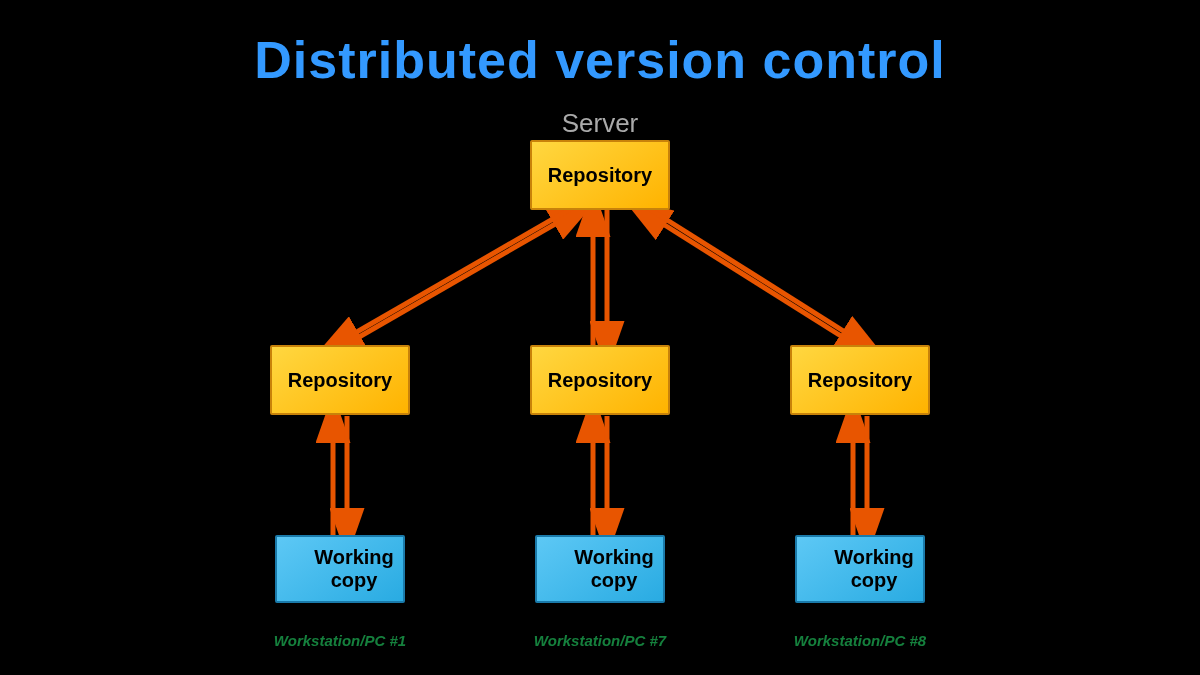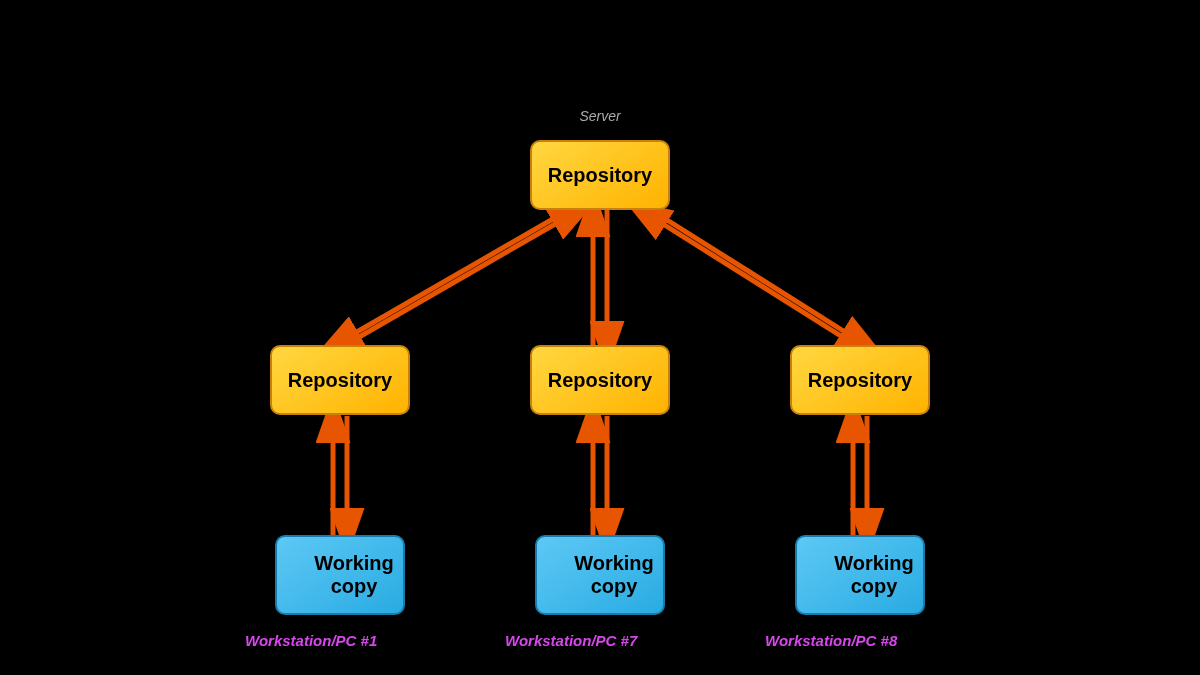--- a/index.html
+++ b/index.html
@@ -26,46 +26,45 @@
       font-weight: bold;
       color: #3399ff;
       letter-spacing: 1px;
     }
     .server-label {
       position: absolute;
       top: 108px;
       left: 0;
       right: 0;
       text-align: center;
-      font-size: 14px;
+      font-size: 26px;
       color: #aaa;
-      font-style: italic;
     }
     
     .box {
       position: absolute;
-      border-radius: 10px;
+      border-radius: 2px;
       display: flex;
       align-items: center;
       justify-content: center;
       text-align: center;
       font-size: 20px;
       font-weight: bold;
       color: #000;
       border: 2px solid #c8820a;
     }
     .box-repo {
       background: linear-gradient(145deg, #ffd740, #ffb300);
       width: 140px;
       height: 70px;
     }
     .box-working {
       background: linear-gradient(145deg, #5dc8f5, #29abe2);
       width: 130px;
-      height: 80px;
+      height: 68px;
       border-color: #1a7aaa;
       padding-left: 28px;
     }
     
     #repo-top {
       left: 530px;
       top: 140px;
     }
     
     #repo-left {
@@ -90,41 +89,43 @@
       top: 535px;
     }
     #wc-right {
       left: 795px;
       top: 535px;
     }
     
     .ws-label {
       position: absolute;
       font-size: 15px;
-      color: #d946ef;
+      color: #15803d;
+      text-align: center;
       font-style: italic;
       font-weight: bold;
     }
     #ws1 { left: 245px; top: 632px; width: 190px; }
     #ws2 { left: 505px; top: 632px; width: 190px; }
     #ws3 { left: 765px; top: 632px; width: 190px; }
 
     svg.arrows {
       position: absolute;
       top: 0; left: 0;
       width: 1200px;
       height: 675px;
       pointer-events: none;
     }
   </style>
 </head>
 <body>
 
 <div class="diagram-container">
 
+  <div class="title">Distributed version control</div>
   <div class="server-label">Server</div>
 
   <svg class="arrows">
     <defs>
       <marker id="arrowhead-down" markerWidth="10" markerHeight="7" refX="5" refY="3.5" orient="auto">
         <polygon points="0 0, 10 3.5, 0 7" fill="#e85500"></polygon>
       </marker>
       <marker id="arrowhead-up" markerWidth="10" markerHeight="7" refX="5" refY="3.5" orient="auto-start-reverse">
         <polygon points="0 0, 10 3.5, 0 7" fill="#e85500"></polygon>
       </marker>

